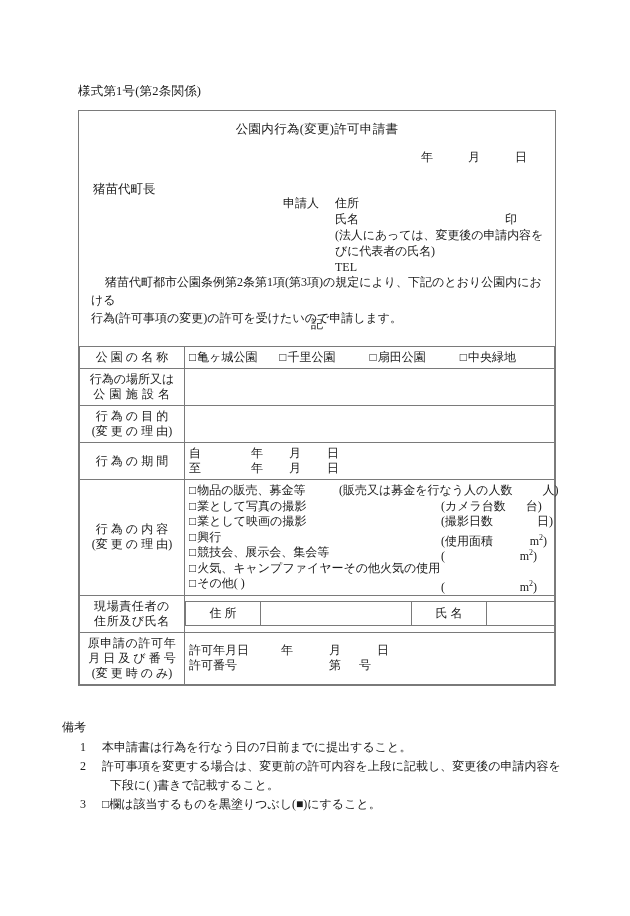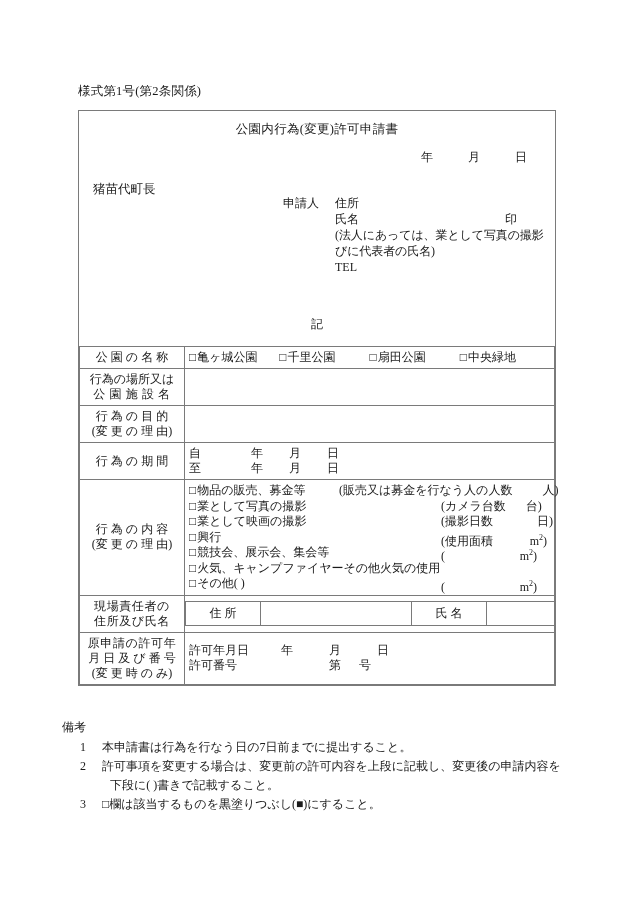--- a/index.html
+++ b/index.html
@@ -230,25 +230,29 @@
 
       <div class="addressee">猪苗代町長</div>
 
       <div class="applicant">
         <div class="ap-row">
           <span class="ap-label">申請人</span><span>住所</span>
         </div>
         <div class="ap-row indent">
           <span>氏名</span><span class="seal">印</span>
         </div>
-        <div class="ap-row indent corp-note">(法人にあっては、業として写真の撮影</div>
+        <div class="ap-row indent corp-note">(法人にあっては、変更後の申請内容を</div>
         <div class="ap-row indent corp-note">びに代表者の氏名)</div>
         <div class="ap-row indent">TEL</div>
       </div>
 
+      <div class="body-text">
+        <div class="l1">猪苗代町都市公園条例第2条第1項(第3項)の規定により、下記のとおり公園内における</div>
+        <div>行為(許可事項の変更)の許可を受けたいので申請します。</div>
+      </div>
 
       <div class="ki">記</div>
     </div>
 
     <table class="form">
       <tbody>
 
         <tr>
           <td class="lbl">公 園 の 名 称</td>
           <td class="val">

